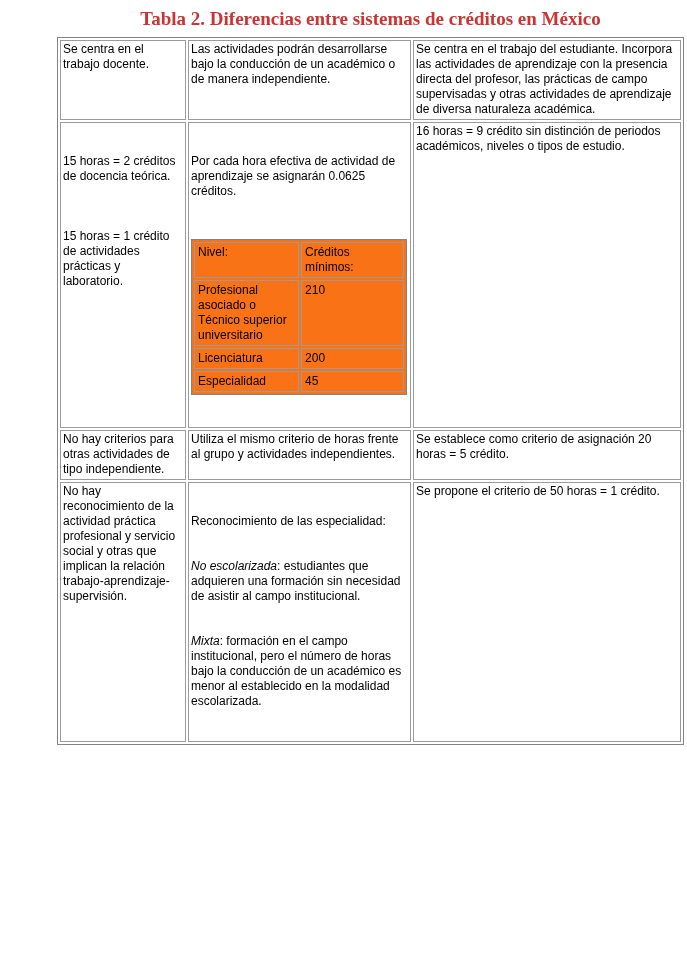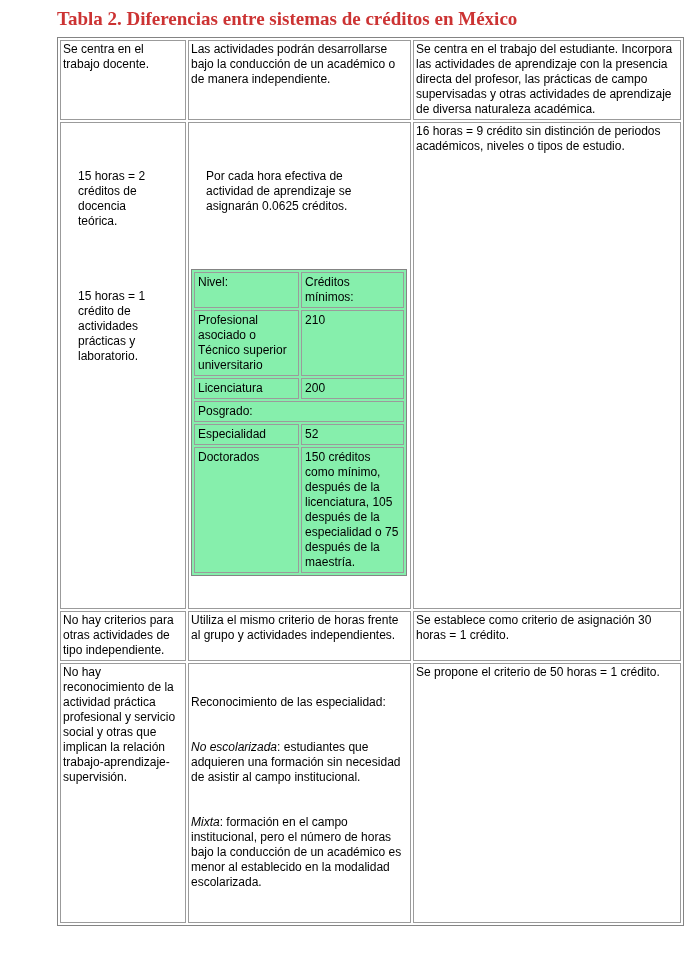--- a/index.html
+++ b/index.html
@@ -10,21 +10,21 @@
     font-family: "Liberation Sans", sans-serif;
     color: #000000;
     overflow: hidden;
   }
   .page { width: 687px; height: 956px; position: relative; }
   .title {
     font-family: "Liberation Serif", serif;
     font-weight: bold;
     font-size: 19px;
     color: #cc3333;
-    text-align: left;
+    text-align: center;
     margin: 8px 0 7px 0;
     width: 627px;
     margin-left: 57px;
   }
   .table-wrap { margin-left: 57px; width: 627px; }
 
   table.main {
     table-layout: fixed;
     width: 627px;
     border-collapse: separate;
@@ -51,34 +51,34 @@
   col.c2 { width: 223px; }
   col.c3 { width: 268px; }
 
   table.inner {
     table-layout: fixed;
     width: 100%;
     border-collapse: separate;
     border-spacing: 2px;
     border: 1px solid #848484;
     margin-top: 10px;
-    background: #86efac;
+    background: #f97316;
   }
   table.inner td {
     border: 1px solid #9b9b9b;
     vertical-align: top;
     padding: 2px 3px;
     font-size: 12px;
     line-height: 15px;
     white-space: pre-wrap;
   }
   col.ic1 { width: 50.5%; }
   col.ic2 { width: 49.5%; }
 
-  p { margin: 15px; }
+  p { margin: 0; }
   .p-gap { margin-top: 15px; }
   .block { display: block; }
   .term { font-style: italic; margin-top: 13px; }
 </style>
 </head>
 <body>
 
 <div class="page">
 
   <div class="title" style="color: rgb(204, 51, 51);">Tabla 2. Diferencias entre sistemas de créditos en México</div>
@@ -114,40 +114,33 @@
                 </tr>
                 <tr>
                   <td>Profesional asociado o Técnico superior universitario</td>
                   <td>210</td>
                 </tr>
                 <tr>
                   <td>Licenciatura</td>
                   <td>200</td>
                 </tr>
                 <tr>
-                  <td colspan="2">Posgrado:</td>
-                </tr>
-                <tr>
                   <td>Especialidad</td>
-                  <td>52</td>
-                </tr>
-                <tr>
-                  <td>Doctorados</td>
-                  <td>150 créditos como mínimo, después de la licenciatura, 105 después de la especialidad o 75 después de la maestría.</td>
+                  <td>45</td>
                 </tr>
               </tbody>
             </table>
           </td>
           <td>16 horas = 9 crédito sin distinción de periodos académicos, niveles o tipos de estudio.</td>
         </tr>
 
         <tr>
           <td>No hay criterios para otras actividades de tipo independiente.</td>
           <td>Utiliza el mismo criterio de horas frente al grupo y actividades independientes.</td>
-          <td>Se establece como criterio de asignación 30 horas = 1 crédito.</td>
+          <td>Se establece como criterio de asignación 20 horas = 5 crédito.</td>
         </tr>
 
         <tr>
           <td>No hay reconocimiento de la actividad práctica profesional y servicio social y otras que implican la relación trabajo-aprendizaje-supervisión.</td>
           <td>
             <span class="block">Reconocimiento de las especialidad:</span>
             <span class="block"><i class="term">No escolarizada</i><span>: estudiantes que adquieren una formación sin necesidad de asistir al campo institucional.</span></span>
             <span class="block"><i class="term">Mixta</i><span>: formación en el campo institucional, pero el número de horas bajo la conducción de un académico es menor al establecido en la modalidad escolarizada.</span></span>
           </td>
           <td>Se propone el criterio de 50 horas = 1 crédito.</td>

